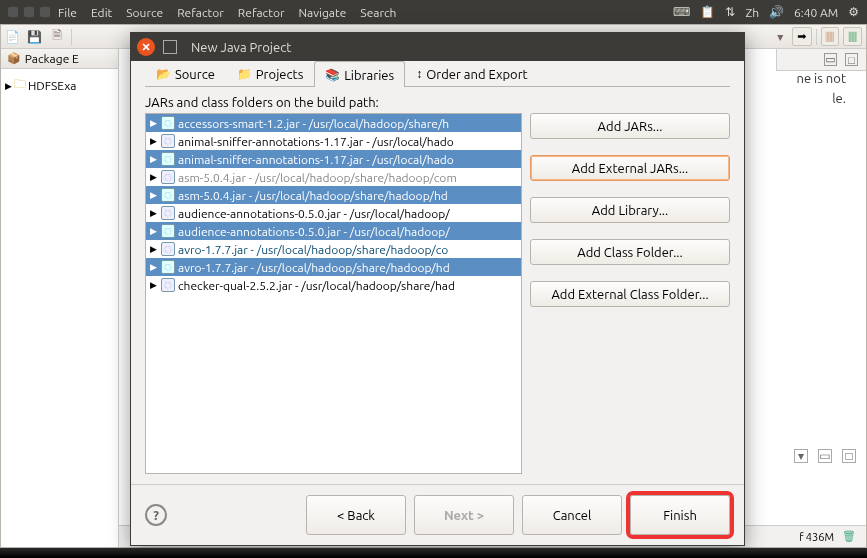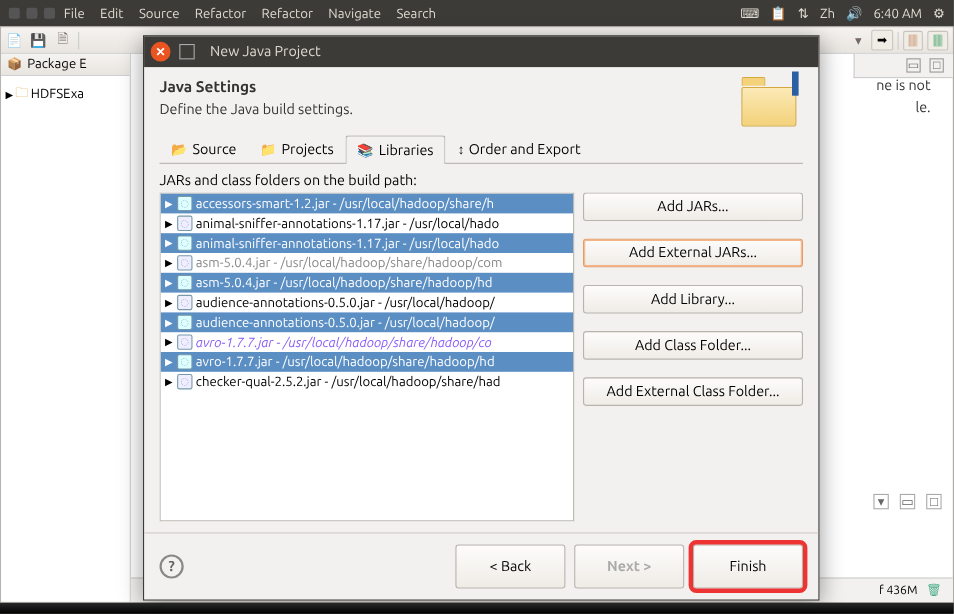--- a/index.html
+++ b/index.html
@@ -161,31 +161,20 @@
     </div>
   </div>
 </div>
 
 <div class="dialog">
   <div class="dialog-titlebar">
     <span class="close-btn">✕</span>
     <span class="square"></span>
     <span class="title">New Java Project</span>
   </div>
-  <div class="dialog-header">
-    <div class="txt">
-      <h2>Java Settings</h2>
-      <p>Define the Java build settings.</p>
-    </div>
-    <div class="folder-ico">
-      <div class="flap"></div>
-        <div class="folder"></div>
-        <div class="pin"></div>
-    </div>
-  </div>
   <div class="dialog-content">
     <div class="tabs">
       <div class="tab">
           <span class="tab-ico">📂</span>
           <span>Source</span>
         </div>
       <div class="tab">
           <span class="tab-ico">📁</span>
           <span>Projects</span>
         </div>
@@ -232,21 +221,21 @@
             <span>audience-annotations-0.5.0.jar - /usr/local/hadoop/</span>
           </div>
           <div class="jar-row sel">
             <span class="tw">▶</span>
             <span class="jar-ico">◌</span>
             <span>audience-annotations-0.5.0.jar - /usr/local/hadoop/</span>
           </div>
           <div class="jar-row">
             <span class="tw">▶</span>
             <span class="jar-ico">◌</span>
-            <span style="color: #8b5cf6; font-style: italic;">avro-1.7.7.jar - /usr/local/hadoop/share/hadoop/co</span>
+            <span style="color: #0c4a6e;">avro-1.7.7.jar - /usr/local/hadoop/share/hadoop/co</span>
           </div>
           <div class="jar-row sel">
             <span class="tw">▶</span>
             <span class="jar-ico">◌</span>
             <span>avro-1.7.7.jar - /usr/local/hadoop/share/hadoop/hd</span>
           </div>
           <div class="jar-row">
             <span class="tw">▶</span>
             <span class="jar-ico">◌</span>
             <span>checker-qual-2.5.2.jar - /usr/local/hadoop/share/had</span>
@@ -259,17 +248,18 @@
         <button class="jar-btn">Add Class Folder...</button>
         <button class="jar-btn">Add External Class Folder...</button>
       </div>
     </div>
   </div>
   <div class="dialog-footer">
     <span class="help">?</span>
     <span class="spacer"></span>
     <button>&lt; Back</button>
     <button disabled="">Next &gt;</button>
+    <button>Cancel</button>
     <button class="highlight">Finish</button>
   </div>
 </div>
 
 <div class="dock"></div>
 
 </body></html>

